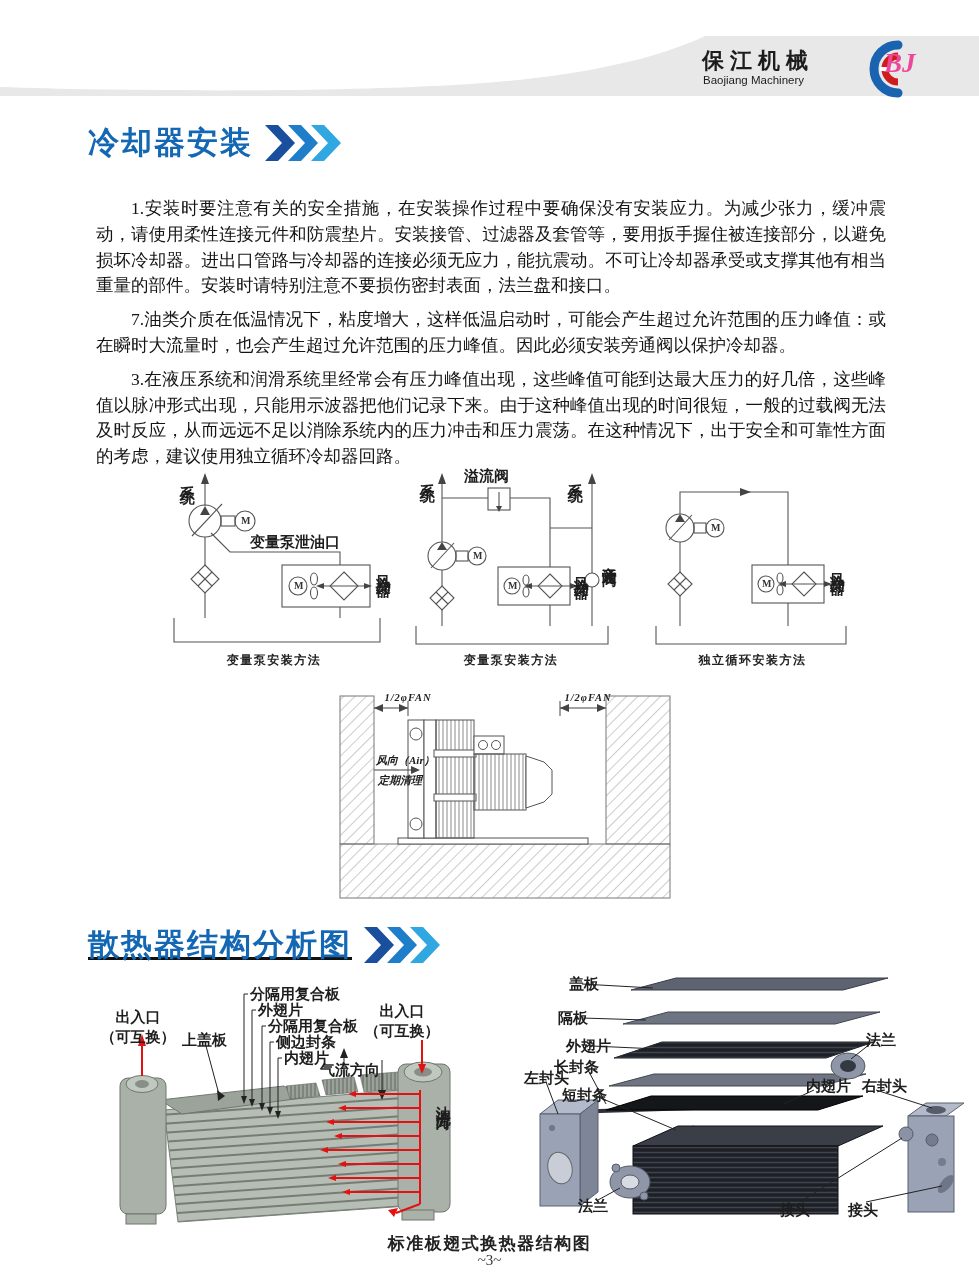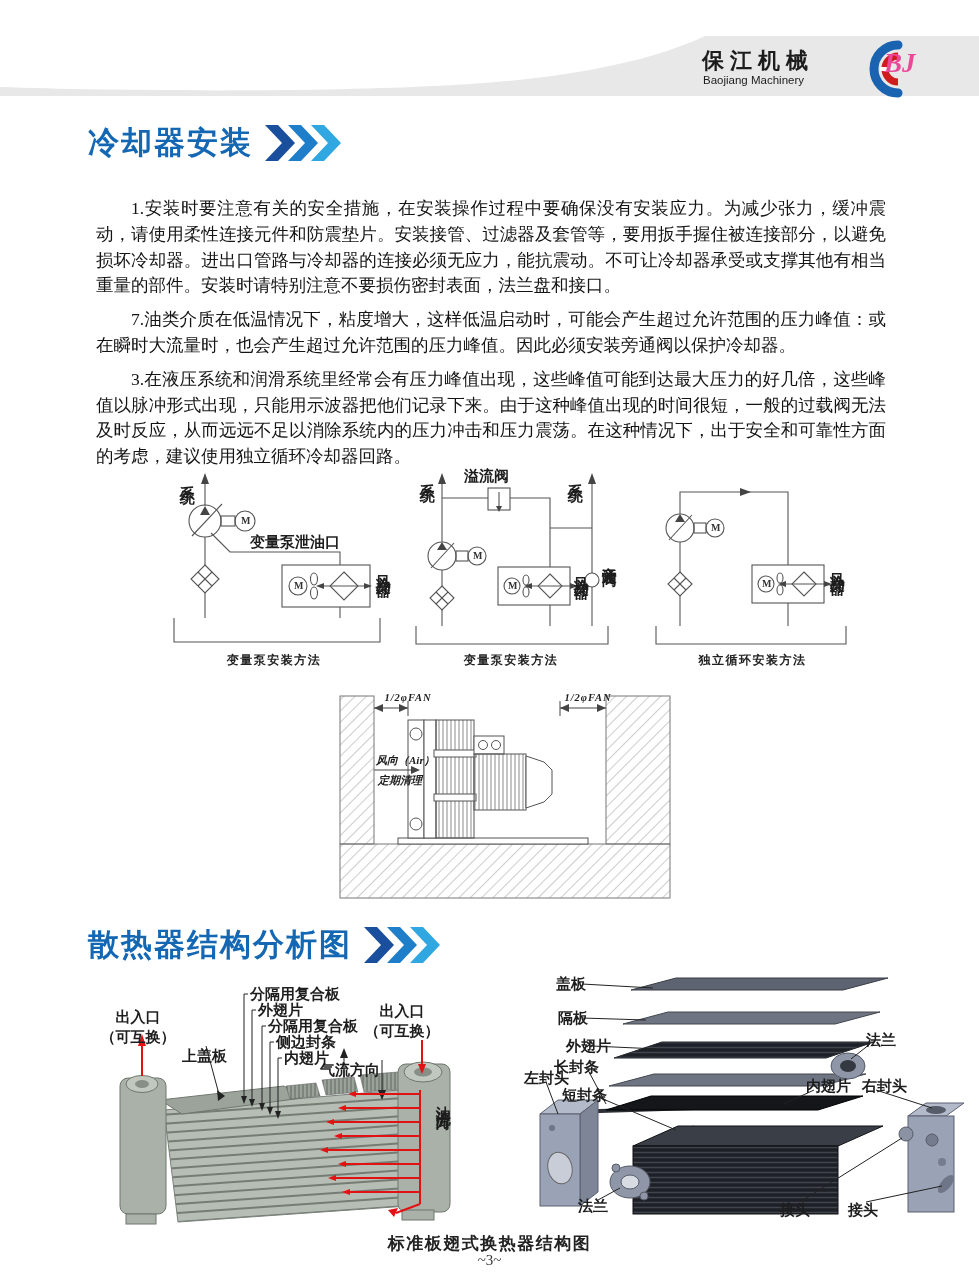--- a/index.html
+++ b/index.html
@@ -243,21 +243,21 @@
         <polygon points="268,18 259,14 259,22"></polygon>
         <polygon points="82,80 73,76 73,84"></polygon>
       </g>
     </svg>
     <div class="lbl dim" style="left:32px;top:2px;width:76px;text-align:center;">1/2φFAN</div>
     <div class="lbl dim" style="left:212px;top:2px;width:76px;text-align:center;">1/2φFAN</div>
     <div class="lbl air" style="left:38px;top:64px;">风向（Air）</div>
     <div class="lbl air" style="left:40px;top:84px;">定期清理</div>
   </div>
 
-  <div class="sec-title" style="top:924px;">
+  <div class="sec-title" style="top:924px;text-decoration:underline;">
     <span class="t">散热器结构分析图</span>
     <svg width="78" height="36">
       <polygon points="0,0 13,0 30,18 13,36 0,36 17,18" fill="#1a4f9d"></polygon>
       <polygon points="23,0 36,0 53,18 36,36 23,36 40,18" fill="#1e7ec9"></polygon>
       <polygon points="46,0 59,0 76,18 59,36 46,36 63,18" fill="#30a7e0"></polygon>
     </svg>
   </div>
 
   <div class="fig" style="left:98px;top:982px;width:365px;height:248px;">
     <svg width="365" height="248">
@@ -329,21 +329,21 @@
         <polygon points="248,179 248,185 240,182"></polygon>
         <polygon points="238,193 238,199 230,196"></polygon>
         <polygon points="252,207 252,213 244,210"></polygon>
         <polygon points="300,226 296,235 290,228"></polygon>
         <polygon points="40,64 48,64 44,52"></polygon>
         <polygon points="320,82 328,82 324,92"></polygon>
       </g>
     </svg>
     <div class="lbl two-line" style="left:2px;top:26px;width:76px;">出入口
 （可互换）</div>
-    <div class="lbl" style="left:84px;top:50px;margin-top:16px;">上盖板</div>
+    <div class="lbl" style="left:84px;top:50px;">上盖板</div>
     <div class="lbl" style="left:152px;top:4px;">分隔用复合板</div>
     <div class="lbl" style="left:160px;top:20px;">外翅片</div>
     <div class="lbl" style="left:170px;top:36px;">分隔用复合板</div>
     <div class="lbl" style="left:178px;top:52px;">侧边封条</div>
     <div class="lbl" style="left:186px;top:68px;">内翅片</div>
     <div class="lbl" style="left:222px;top:80px;">气流方向</div>
     <div class="lbl two-line" style="left:266px;top:20px;width:76px;">出入口
 （可互换）</div>
     <div class="lbl v" style="left:336px;top:112px;">油流方向</div>
   </div>
@@ -397,21 +397,21 @@
         <line x1="70" y1="114" x2="88" y2="148"></line>
         <line x1="28" y1="126" x2="40" y2="158"></line>
         <line x1="78" y1="140" x2="158" y2="174"></line>
         <line x1="296" y1="134" x2="266" y2="148"></line>
         <line x1="358" y1="134" x2="414" y2="152"></line>
         <line x1="80" y1="244" x2="102" y2="232"></line>
         <line x1="282" y1="246" x2="384" y2="182"></line>
         <line x1="348" y1="246" x2="424" y2="230"></line>
       </g>
     </svg>
-    <div class="lbl" style="left:38px;top:20px;">盖板</div>
+    <div class="lbl" style="left:51px;top:20px;">盖板</div>
     <div class="lbl" style="left:40px;top:54px;">隔板</div>
     <div class="lbl" style="left:48px;top:82px;">外翅片</div>
     <div class="lbl" style="left:348px;top:76px;">法兰</div>
     <div class="lbl" style="left:36px;top:103px;">长封条</div>
     <div class="lbl" style="left:6px;top:114px;">左封头</div>
     <div class="lbl" style="left:44px;top:131px;">短封条</div>
     <div class="lbl" style="left:288px;top:122px;">内翅片</div>
     <div class="lbl" style="left:344px;top:122px;">右封头</div>
     <div class="lbl" style="left:60px;top:242px;">法兰</div>
     <div class="lbl" style="left:262px;top:246px;">接头</div>

